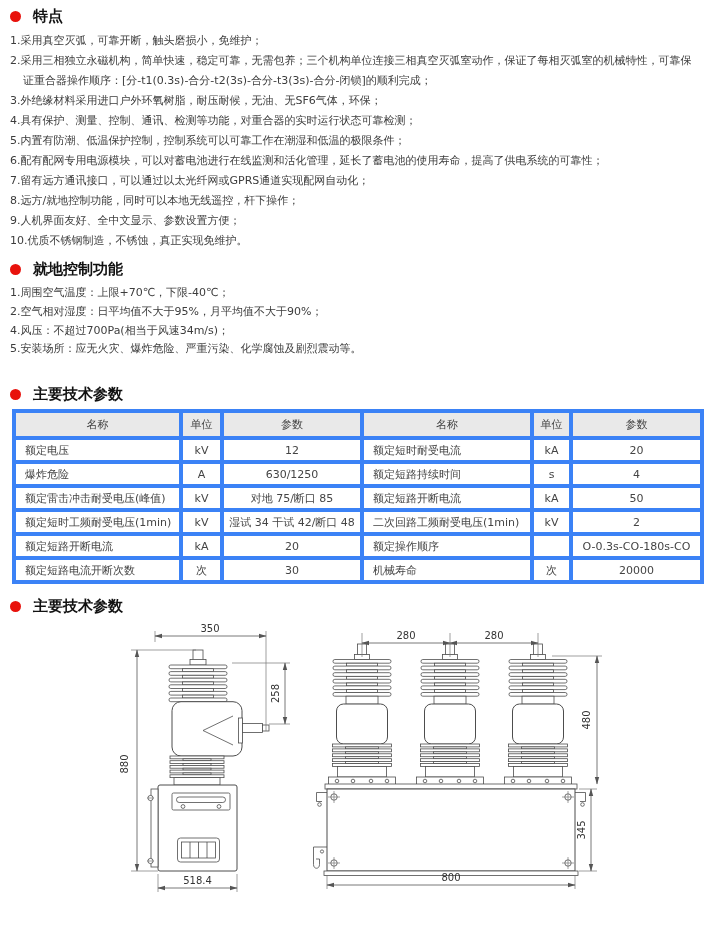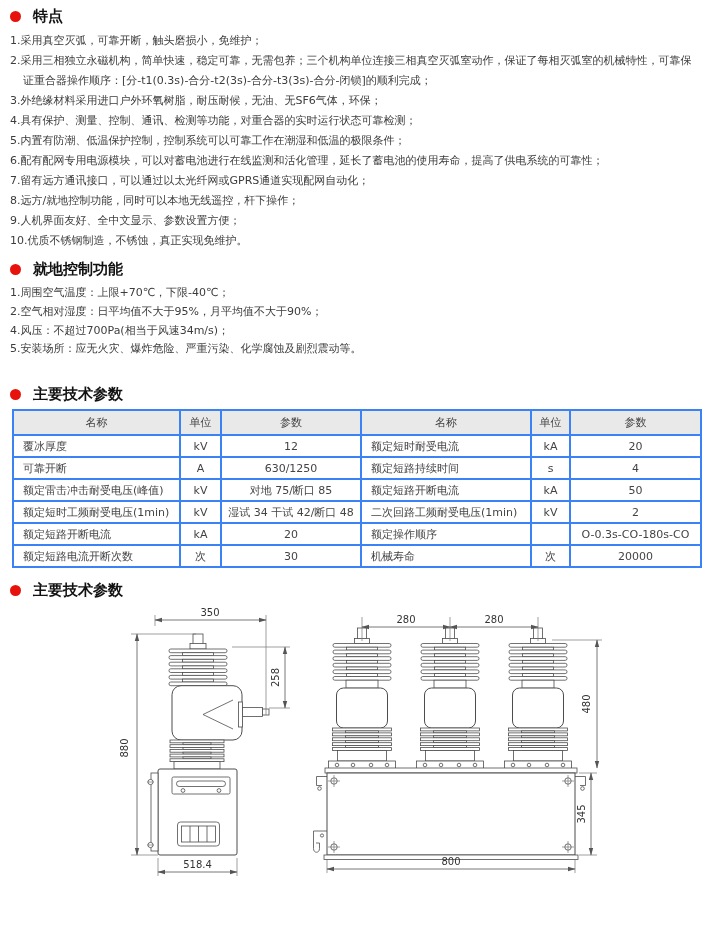--- a/index.html
+++ b/index.html
@@ -5,21 +5,21 @@
   html,body{margin:0;padding:0;background:#fff;}
   body{width:710px;height:940px;font-family:"DejaVu Sans",sans-serif;color:#3c3c3c;overflow:hidden;}
   .wrap{padding:6px 0 0 0;}
   .pad{padding:0 10px;}
   h2.sec{display:flex;align-items:center;gap:12px;margin:0 0 5px 0;font-size:15px;font-weight:bold;color:#111;line-height:20px;}
   .dot{width:11px;height:11px;border-radius:50%;background:#e8120c;flex:0 0 auto;}
   .list{font-size:11px;line-height:20px;margin:0 0 8px 0;}
   .list.cond{line-height:18.8px;margin-bottom:25px;}
   .li{padding-left:13px;text-indent:-13px;color:#3c3c3c;}
   table.params{border-collapse:collapse;table-layout:fixed;width:688px;margin:0 0 12px 2px;font-size:11px;color:#444;}
-  table.params th,table.params td{border:2px solid #3b82f6;height:20px;padding:0 4px;text-align:center;font-weight:normal;overflow:hidden;white-space:nowrap;}
+  table.params th,table.params td{border:4px solid #3b82f6;height:20px;padding:0 4px;text-align:center;font-weight:normal;overflow:hidden;white-space:nowrap;}
   table.params th{background:#e9e9e9;height:23px;color:#3f3f3f;}
   table.params td.name{text-align:left;padding-left:9px;}
   svg text{font-family:"DejaVu Sans",sans-serif;font-size:10px;fill:#333;}
   .draw{stroke:#4d4d4d;fill:#ffffff;stroke-width:1;}
   .thin{stroke:#4d4d4d;fill:#ffffff;stroke-width:0.8;}
   .dim{stroke:#555;stroke-width:0.8;fill:none;}
   .ext{stroke:#777;stroke-width:0.7;fill:none;}
 </style>
 </head>
 <body>
@@ -75,29 +75,29 @@
       <tbody>
           <tr>
         <th>名称</th>
         <th>单位</th>
         <th>参数</th>
         <th>名称</th>
         <th>单位</th>
         <th>参数</th>
       </tr>
       <tr>
-        <td class="name">覆冰厚度</td>
+        <td class="name">额定电压</td>
         <td>kV</td>
         <td>12</td>
         <td class="name">额定短时耐受电流</td>
         <td>kA</td>
         <td>20</td>
       </tr>
       <tr>
-        <td class="name">可靠开断</td>
+        <td class="name">爆炸危险</td>
         <td>A</td>
         <td>630/1250</td>
         <td class="name">额定短路持续时间</td>
         <td>s</td>
         <td>4</td>
       </tr>
       <tr>
         <td class="name">额定雷击冲击耐受电压(峰值)</td>
         <td>kV</td>
         <td>对地 75/断口 85</td>

